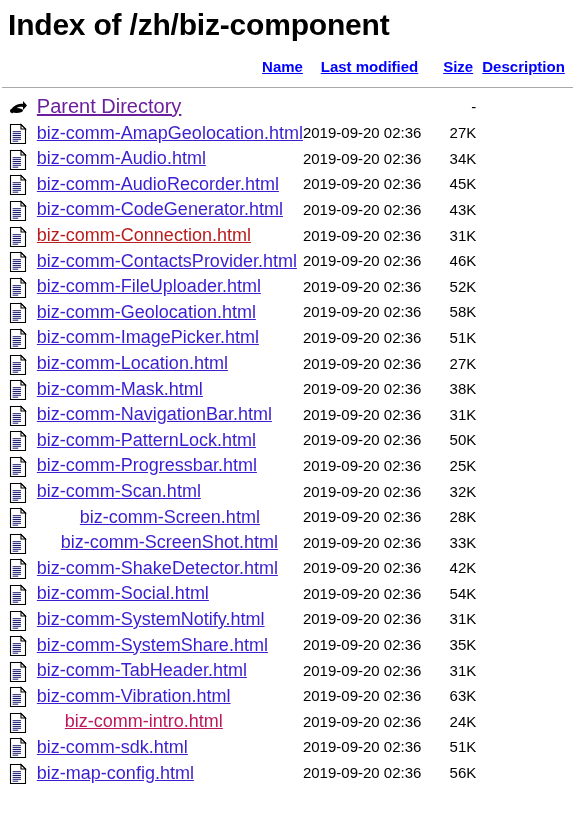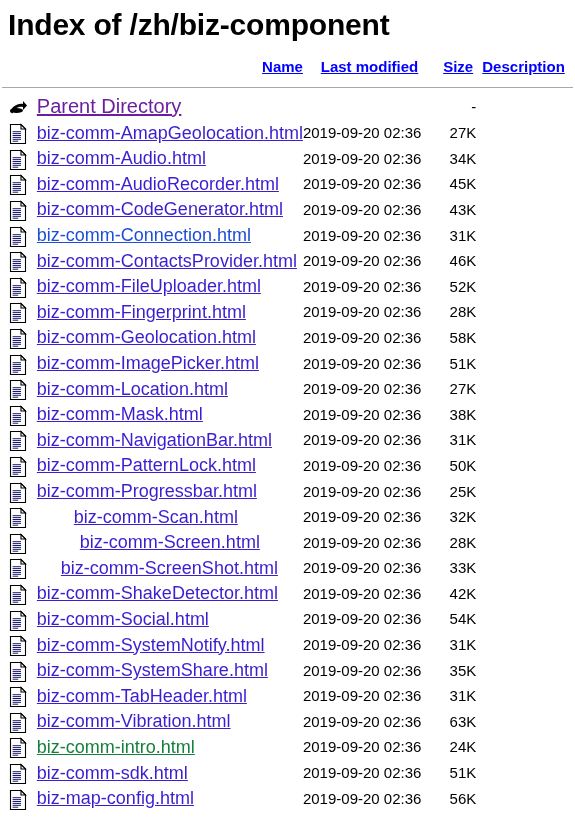--- a/index.html
+++ b/index.html
@@ -231,21 +231,21 @@
               <path d="M13 1.5 L13 6 L17.5 6 Z" fill="#ffffff" stroke="#000000" stroke-width="1.1" stroke-linejoin="miter"></path>
               <g fill="#1a1a6e">
                 <rect x="4.6" y="8.2" width="8.4" height="1"></rect>
                 <rect x="4.6" y="10.1" width="8.4" height="1"></rect>
                 <rect x="4.6" y="12.0" width="8.4" height="1"></rect>
                 <rect x="4.6" y="13.9" width="8.4" height="1"></rect>
                 <rect x="4.6" y="15.8" width="8.4" height="1"></rect>
                 <rect x="4.6" y="17.7" width="5.6" height="1"></rect>
               </g>
             </svg></span></td>
-        <td class="col-name"><a class="file-link" href="#" style="color: #1d4ed8;">biz-comm-Connection.html</a></td>
+        <td class="col-name"><a class="file-link" href="#" style="color: #b91c1c;">biz-comm-Connection.html</a></td>
         <td class="col-date meta">2019-09-20 02:36</td>
         <td class="col-size size-cell meta">31K</td>
         <td class="col-desc meta"></td>
       </tr>
       <tr class="file-row">
         <td class="col-icon"><span class="icon"><svg width="20" height="22" viewBox="0 0 20 22">
               <path d="M2.5 1.5 H13 L17.5 6 V20.5 H2.5 Z" fill="#ffffff" stroke="#000000" stroke-width="1.1"></path>
               <path d="M13 1.5 L13 6 L17.5 6 Z" fill="#ffffff" stroke="#000000" stroke-width="1.1" stroke-linejoin="miter"></path>
               <g fill="#1a1a6e">
                 <rect x="4.6" y="8.2" width="8.4" height="1"></rect>
@@ -285,327 +285,309 @@
               <path d="M13 1.5 L13 6 L17.5 6 Z" fill="#ffffff" stroke="#000000" stroke-width="1.1" stroke-linejoin="miter"></path>
               <g fill="#1a1a6e">
                 <rect x="4.6" y="8.2" width="8.4" height="1"></rect>
                 <rect x="4.6" y="10.1" width="8.4" height="1"></rect>
                 <rect x="4.6" y="12.0" width="8.4" height="1"></rect>
                 <rect x="4.6" y="13.9" width="8.4" height="1"></rect>
                 <rect x="4.6" y="15.8" width="8.4" height="1"></rect>
                 <rect x="4.6" y="17.7" width="5.6" height="1"></rect>
               </g>
             </svg></span></td>
-        <td class="col-name"><a class="file-link" href="#" style="color: rgb(58, 31, 208);">biz-comm-Fingerprint.html</a></td>
+        <td class="col-name"><a class="file-link" href="#" style="color: rgb(58, 31, 208);">biz-comm-Geolocation.html</a></td>
+        <td class="col-date meta">2019-09-20 02:36</td>
+        <td class="col-size size-cell meta">58K</td>
+        <td class="col-desc meta"></td>
+      </tr>
+      <tr class="file-row">
+        <td class="col-icon"><span class="icon"><svg width="20" height="22" viewBox="0 0 20 22">
+              <path d="M2.5 1.5 H13 L17.5 6 V20.5 H2.5 Z" fill="#ffffff" stroke="#000000" stroke-width="1.1"></path>
+              <path d="M13 1.5 L13 6 L17.5 6 Z" fill="#ffffff" stroke="#000000" stroke-width="1.1" stroke-linejoin="miter"></path>
+              <g fill="#1a1a6e">
+                <rect x="4.6" y="8.2" width="8.4" height="1"></rect>
+                <rect x="4.6" y="10.1" width="8.4" height="1"></rect>
+                <rect x="4.6" y="12.0" width="8.4" height="1"></rect>
+                <rect x="4.6" y="13.9" width="8.4" height="1"></rect>
+                <rect x="4.6" y="15.8" width="8.4" height="1"></rect>
+                <rect x="4.6" y="17.7" width="5.6" height="1"></rect>
+              </g>
+            </svg></span></td>
+        <td class="col-name"><a class="file-link" href="#" style="color: rgb(58, 31, 208);">biz-comm-ImagePicker.html</a></td>
+        <td class="col-date meta">2019-09-20 02:36</td>
+        <td class="col-size size-cell meta">51K</td>
+        <td class="col-desc meta"></td>
+      </tr>
+      <tr class="file-row">
+        <td class="col-icon"><span class="icon"><svg width="20" height="22" viewBox="0 0 20 22">
+              <path d="M2.5 1.5 H13 L17.5 6 V20.5 H2.5 Z" fill="#ffffff" stroke="#000000" stroke-width="1.1"></path>
+              <path d="M13 1.5 L13 6 L17.5 6 Z" fill="#ffffff" stroke="#000000" stroke-width="1.1" stroke-linejoin="miter"></path>
+              <g fill="#1a1a6e">
+                <rect x="4.6" y="8.2" width="8.4" height="1"></rect>
+                <rect x="4.6" y="10.1" width="8.4" height="1"></rect>
+                <rect x="4.6" y="12.0" width="8.4" height="1"></rect>
+                <rect x="4.6" y="13.9" width="8.4" height="1"></rect>
+                <rect x="4.6" y="15.8" width="8.4" height="1"></rect>
+                <rect x="4.6" y="17.7" width="5.6" height="1"></rect>
+              </g>
+            </svg></span></td>
+        <td class="col-name"><a class="file-link" href="#" style="color: rgb(58, 31, 208);">biz-comm-Location.html</a></td>
+        <td class="col-date meta">2019-09-20 02:36</td>
+        <td class="col-size size-cell meta">27K</td>
+        <td class="col-desc meta"></td>
+      </tr>
+      <tr class="file-row">
+        <td class="col-icon"><span class="icon"><svg width="20" height="22" viewBox="0 0 20 22">
+              <path d="M2.5 1.5 H13 L17.5 6 V20.5 H2.5 Z" fill="#ffffff" stroke="#000000" stroke-width="1.1"></path>
+              <path d="M13 1.5 L13 6 L17.5 6 Z" fill="#ffffff" stroke="#000000" stroke-width="1.1" stroke-linejoin="miter"></path>
+              <g fill="#1a1a6e">
+                <rect x="4.6" y="8.2" width="8.4" height="1"></rect>
+                <rect x="4.6" y="10.1" width="8.4" height="1"></rect>
+                <rect x="4.6" y="12.0" width="8.4" height="1"></rect>
+                <rect x="4.6" y="13.9" width="8.4" height="1"></rect>
+                <rect x="4.6" y="15.8" width="8.4" height="1"></rect>
+                <rect x="4.6" y="17.7" width="5.6" height="1"></rect>
+              </g>
+            </svg></span></td>
+        <td class="col-name"><a class="file-link" href="#" style="color: rgb(58, 31, 208);">biz-comm-Mask.html</a></td>
+        <td class="col-date meta">2019-09-20 02:36</td>
+        <td class="col-size size-cell meta">38K</td>
+        <td class="col-desc meta"></td>
+      </tr>
+      <tr class="file-row">
+        <td class="col-icon"><span class="icon"><svg width="20" height="22" viewBox="0 0 20 22">
+              <path d="M2.5 1.5 H13 L17.5 6 V20.5 H2.5 Z" fill="#ffffff" stroke="#000000" stroke-width="1.1"></path>
+              <path d="M13 1.5 L13 6 L17.5 6 Z" fill="#ffffff" stroke="#000000" stroke-width="1.1" stroke-linejoin="miter"></path>
+              <g fill="#1a1a6e">
+                <rect x="4.6" y="8.2" width="8.4" height="1"></rect>
+                <rect x="4.6" y="10.1" width="8.4" height="1"></rect>
+                <rect x="4.6" y="12.0" width="8.4" height="1"></rect>
+                <rect x="4.6" y="13.9" width="8.4" height="1"></rect>
+                <rect x="4.6" y="15.8" width="8.4" height="1"></rect>
+                <rect x="4.6" y="17.7" width="5.6" height="1"></rect>
+              </g>
+            </svg></span></td>
+        <td class="col-name"><a class="file-link" href="#" style="color: rgb(58, 31, 208);">biz-comm-NavigationBar.html</a></td>
+        <td class="col-date meta">2019-09-20 02:36</td>
+        <td class="col-size size-cell meta">31K</td>
+        <td class="col-desc meta"></td>
+      </tr>
+      <tr class="file-row">
+        <td class="col-icon"><span class="icon"><svg width="20" height="22" viewBox="0 0 20 22">
+              <path d="M2.5 1.5 H13 L17.5 6 V20.5 H2.5 Z" fill="#ffffff" stroke="#000000" stroke-width="1.1"></path>
+              <path d="M13 1.5 L13 6 L17.5 6 Z" fill="#ffffff" stroke="#000000" stroke-width="1.1" stroke-linejoin="miter"></path>
+              <g fill="#1a1a6e">
+                <rect x="4.6" y="8.2" width="8.4" height="1"></rect>
+                <rect x="4.6" y="10.1" width="8.4" height="1"></rect>
+                <rect x="4.6" y="12.0" width="8.4" height="1"></rect>
+                <rect x="4.6" y="13.9" width="8.4" height="1"></rect>
+                <rect x="4.6" y="15.8" width="8.4" height="1"></rect>
+                <rect x="4.6" y="17.7" width="5.6" height="1"></rect>
+              </g>
+            </svg></span></td>
+        <td class="col-name"><a class="file-link" href="#" style="color: rgb(58, 31, 208);">biz-comm-PatternLock.html</a></td>
+        <td class="col-date meta">2019-09-20 02:36</td>
+        <td class="col-size size-cell meta">50K</td>
+        <td class="col-desc meta"></td>
+      </tr>
+      <tr class="file-row">
+        <td class="col-icon"><span class="icon"><svg width="20" height="22" viewBox="0 0 20 22">
+              <path d="M2.5 1.5 H13 L17.5 6 V20.5 H2.5 Z" fill="#ffffff" stroke="#000000" stroke-width="1.1"></path>
+              <path d="M13 1.5 L13 6 L17.5 6 Z" fill="#ffffff" stroke="#000000" stroke-width="1.1" stroke-linejoin="miter"></path>
+              <g fill="#1a1a6e">
+                <rect x="4.6" y="8.2" width="8.4" height="1"></rect>
+                <rect x="4.6" y="10.1" width="8.4" height="1"></rect>
+                <rect x="4.6" y="12.0" width="8.4" height="1"></rect>
+                <rect x="4.6" y="13.9" width="8.4" height="1"></rect>
+                <rect x="4.6" y="15.8" width="8.4" height="1"></rect>
+                <rect x="4.6" y="17.7" width="5.6" height="1"></rect>
+              </g>
+            </svg></span></td>
+        <td class="col-name"><a class="file-link" href="#" style="color: rgb(58, 31, 208);">biz-comm-Progressbar.html</a></td>
+        <td class="col-date meta">2019-09-20 02:36</td>
+        <td class="col-size size-cell meta">25K</td>
+        <td class="col-desc meta"></td>
+      </tr>
+      <tr class="file-row">
+        <td class="col-icon"><span class="icon"><svg width="20" height="22" viewBox="0 0 20 22">
+              <path d="M2.5 1.5 H13 L17.5 6 V20.5 H2.5 Z" fill="#ffffff" stroke="#000000" stroke-width="1.1"></path>
+              <path d="M13 1.5 L13 6 L17.5 6 Z" fill="#ffffff" stroke="#000000" stroke-width="1.1" stroke-linejoin="miter"></path>
+              <g fill="#1a1a6e">
+                <rect x="4.6" y="8.2" width="8.4" height="1"></rect>
+                <rect x="4.6" y="10.1" width="8.4" height="1"></rect>
+                <rect x="4.6" y="12.0" width="8.4" height="1"></rect>
+                <rect x="4.6" y="13.9" width="8.4" height="1"></rect>
+                <rect x="4.6" y="15.8" width="8.4" height="1"></rect>
+                <rect x="4.6" y="17.7" width="5.6" height="1"></rect>
+              </g>
+            </svg></span></td>
+        <td class="col-name"><a class="file-link" href="#" style="color: rgb(58, 31, 208);">biz-comm-Scan.html</a></td>
+        <td class="col-date meta">2019-09-20 02:36</td>
+        <td class="col-size size-cell meta">32K</td>
+        <td class="col-desc meta"></td>
+      </tr>
+      <tr class="file-row">
+        <td class="col-icon"><span class="icon"><svg width="20" height="22" viewBox="0 0 20 22">
+              <path d="M2.5 1.5 H13 L17.5 6 V20.5 H2.5 Z" fill="#ffffff" stroke="#000000" stroke-width="1.1"></path>
+              <path d="M13 1.5 L13 6 L17.5 6 Z" fill="#ffffff" stroke="#000000" stroke-width="1.1" stroke-linejoin="miter"></path>
+              <g fill="#1a1a6e">
+                <rect x="4.6" y="8.2" width="8.4" height="1"></rect>
+                <rect x="4.6" y="10.1" width="8.4" height="1"></rect>
+                <rect x="4.6" y="12.0" width="8.4" height="1"></rect>
+                <rect x="4.6" y="13.9" width="8.4" height="1"></rect>
+                <rect x="4.6" y="15.8" width="8.4" height="1"></rect>
+                <rect x="4.6" y="17.7" width="5.6" height="1"></rect>
+              </g>
+            </svg></span></td>
+        <td class="col-name"><a class="file-link" href="#" style="color: rgb(58, 31, 208); padding-left: 43px;">biz-comm-Screen.html</a></td>
         <td class="col-date meta">2019-09-20 02:36</td>
         <td class="col-size size-cell meta">28K</td>
         <td class="col-desc meta"></td>
       </tr>
       <tr class="file-row">
         <td class="col-icon"><span class="icon"><svg width="20" height="22" viewBox="0 0 20 22">
               <path d="M2.5 1.5 H13 L17.5 6 V20.5 H2.5 Z" fill="#ffffff" stroke="#000000" stroke-width="1.1"></path>
               <path d="M13 1.5 L13 6 L17.5 6 Z" fill="#ffffff" stroke="#000000" stroke-width="1.1" stroke-linejoin="miter"></path>
               <g fill="#1a1a6e">
                 <rect x="4.6" y="8.2" width="8.4" height="1"></rect>
                 <rect x="4.6" y="10.1" width="8.4" height="1"></rect>
                 <rect x="4.6" y="12.0" width="8.4" height="1"></rect>
                 <rect x="4.6" y="13.9" width="8.4" height="1"></rect>
                 <rect x="4.6" y="15.8" width="8.4" height="1"></rect>
                 <rect x="4.6" y="17.7" width="5.6" height="1"></rect>
               </g>
             </svg></span></td>
-        <td class="col-name"><a class="file-link" href="#" style="color: rgb(58, 31, 208);">biz-comm-Geolocation.html</a></td>
-        <td class="col-date meta">2019-09-20 02:36</td>
-        <td class="col-size size-cell meta">58K</td>
-        <td class="col-desc meta"></td>
-      </tr>
-      <tr class="file-row">
-        <td class="col-icon"><span class="icon"><svg width="20" height="22" viewBox="0 0 20 22">
-              <path d="M2.5 1.5 H13 L17.5 6 V20.5 H2.5 Z" fill="#ffffff" stroke="#000000" stroke-width="1.1"></path>
-              <path d="M13 1.5 L13 6 L17.5 6 Z" fill="#ffffff" stroke="#000000" stroke-width="1.1" stroke-linejoin="miter"></path>
-              <g fill="#1a1a6e">
-                <rect x="4.6" y="8.2" width="8.4" height="1"></rect>
-                <rect x="4.6" y="10.1" width="8.4" height="1"></rect>
-                <rect x="4.6" y="12.0" width="8.4" height="1"></rect>
-                <rect x="4.6" y="13.9" width="8.4" height="1"></rect>
-                <rect x="4.6" y="15.8" width="8.4" height="1"></rect>
-                <rect x="4.6" y="17.7" width="5.6" height="1"></rect>
-              </g>
-            </svg></span></td>
-        <td class="col-name"><a class="file-link" href="#" style="color: rgb(58, 31, 208);">biz-comm-ImagePicker.html</a></td>
-        <td class="col-date meta">2019-09-20 02:36</td>
-        <td class="col-size size-cell meta">51K</td>
-        <td class="col-desc meta"></td>
-      </tr>
-      <tr class="file-row">
-        <td class="col-icon"><span class="icon"><svg width="20" height="22" viewBox="0 0 20 22">
-              <path d="M2.5 1.5 H13 L17.5 6 V20.5 H2.5 Z" fill="#ffffff" stroke="#000000" stroke-width="1.1"></path>
-              <path d="M13 1.5 L13 6 L17.5 6 Z" fill="#ffffff" stroke="#000000" stroke-width="1.1" stroke-linejoin="miter"></path>
-              <g fill="#1a1a6e">
-                <rect x="4.6" y="8.2" width="8.4" height="1"></rect>
-                <rect x="4.6" y="10.1" width="8.4" height="1"></rect>
-                <rect x="4.6" y="12.0" width="8.4" height="1"></rect>
-                <rect x="4.6" y="13.9" width="8.4" height="1"></rect>
-                <rect x="4.6" y="15.8" width="8.4" height="1"></rect>
-                <rect x="4.6" y="17.7" width="5.6" height="1"></rect>
-              </g>
-            </svg></span></td>
-        <td class="col-name"><a class="file-link" href="#" style="color: rgb(58, 31, 208);">biz-comm-Location.html</a></td>
-        <td class="col-date meta">2019-09-20 02:36</td>
-        <td class="col-size size-cell meta">27K</td>
-        <td class="col-desc meta"></td>
-      </tr>
-      <tr class="file-row">
-        <td class="col-icon"><span class="icon"><svg width="20" height="22" viewBox="0 0 20 22">
-              <path d="M2.5 1.5 H13 L17.5 6 V20.5 H2.5 Z" fill="#ffffff" stroke="#000000" stroke-width="1.1"></path>
-              <path d="M13 1.5 L13 6 L17.5 6 Z" fill="#ffffff" stroke="#000000" stroke-width="1.1" stroke-linejoin="miter"></path>
-              <g fill="#1a1a6e">
-                <rect x="4.6" y="8.2" width="8.4" height="1"></rect>
-                <rect x="4.6" y="10.1" width="8.4" height="1"></rect>
-                <rect x="4.6" y="12.0" width="8.4" height="1"></rect>
-                <rect x="4.6" y="13.9" width="8.4" height="1"></rect>
-                <rect x="4.6" y="15.8" width="8.4" height="1"></rect>
-                <rect x="4.6" y="17.7" width="5.6" height="1"></rect>
-              </g>
-            </svg></span></td>
-        <td class="col-name"><a class="file-link" href="#" style="color: rgb(58, 31, 208);">biz-comm-Mask.html</a></td>
-        <td class="col-date meta">2019-09-20 02:36</td>
-        <td class="col-size size-cell meta">38K</td>
-        <td class="col-desc meta"></td>
-      </tr>
-      <tr class="file-row">
-        <td class="col-icon"><span class="icon"><svg width="20" height="22" viewBox="0 0 20 22">
-              <path d="M2.5 1.5 H13 L17.5 6 V20.5 H2.5 Z" fill="#ffffff" stroke="#000000" stroke-width="1.1"></path>
-              <path d="M13 1.5 L13 6 L17.5 6 Z" fill="#ffffff" stroke="#000000" stroke-width="1.1" stroke-linejoin="miter"></path>
-              <g fill="#1a1a6e">
-                <rect x="4.6" y="8.2" width="8.4" height="1"></rect>
-                <rect x="4.6" y="10.1" width="8.4" height="1"></rect>
-                <rect x="4.6" y="12.0" width="8.4" height="1"></rect>
-                <rect x="4.6" y="13.9" width="8.4" height="1"></rect>
-                <rect x="4.6" y="15.8" width="8.4" height="1"></rect>
-                <rect x="4.6" y="17.7" width="5.6" height="1"></rect>
-              </g>
-            </svg></span></td>
-        <td class="col-name"><a class="file-link" href="#" style="color: rgb(58, 31, 208);">biz-comm-NavigationBar.html</a></td>
+        <td class="col-name"><a class="file-link" href="#" style="color: rgb(58, 31, 208); padding-left: 24px;">biz-comm-ScreenShot.html</a></td>
+        <td class="col-date meta">2019-09-20 02:36</td>
+        <td class="col-size size-cell meta">33K</td>
+        <td class="col-desc meta"></td>
+      </tr>
+      <tr class="file-row">
+        <td class="col-icon"><span class="icon"><svg width="20" height="22" viewBox="0 0 20 22">
+              <path d="M2.5 1.5 H13 L17.5 6 V20.5 H2.5 Z" fill="#ffffff" stroke="#000000" stroke-width="1.1"></path>
+              <path d="M13 1.5 L13 6 L17.5 6 Z" fill="#ffffff" stroke="#000000" stroke-width="1.1" stroke-linejoin="miter"></path>
+              <g fill="#1a1a6e">
+                <rect x="4.6" y="8.2" width="8.4" height="1"></rect>
+                <rect x="4.6" y="10.1" width="8.4" height="1"></rect>
+                <rect x="4.6" y="12.0" width="8.4" height="1"></rect>
+                <rect x="4.6" y="13.9" width="8.4" height="1"></rect>
+                <rect x="4.6" y="15.8" width="8.4" height="1"></rect>
+                <rect x="4.6" y="17.7" width="5.6" height="1"></rect>
+              </g>
+            </svg></span></td>
+        <td class="col-name"><a class="file-link" href="#" style="color: rgb(58, 31, 208);">biz-comm-ShakeDetector.html</a></td>
+        <td class="col-date meta">2019-09-20 02:36</td>
+        <td class="col-size size-cell meta">42K</td>
+        <td class="col-desc meta"></td>
+      </tr>
+      <tr class="file-row">
+        <td class="col-icon"><span class="icon"><svg width="20" height="22" viewBox="0 0 20 22">
+              <path d="M2.5 1.5 H13 L17.5 6 V20.5 H2.5 Z" fill="#ffffff" stroke="#000000" stroke-width="1.1"></path>
+              <path d="M13 1.5 L13 6 L17.5 6 Z" fill="#ffffff" stroke="#000000" stroke-width="1.1" stroke-linejoin="miter"></path>
+              <g fill="#1a1a6e">
+                <rect x="4.6" y="8.2" width="8.4" height="1"></rect>
+                <rect x="4.6" y="10.1" width="8.4" height="1"></rect>
+                <rect x="4.6" y="12.0" width="8.4" height="1"></rect>
+                <rect x="4.6" y="13.9" width="8.4" height="1"></rect>
+                <rect x="4.6" y="15.8" width="8.4" height="1"></rect>
+                <rect x="4.6" y="17.7" width="5.6" height="1"></rect>
+              </g>
+            </svg></span></td>
+        <td class="col-name"><a class="file-link" href="#" style="color: rgb(58, 31, 208);">biz-comm-Social.html</a></td>
+        <td class="col-date meta">2019-09-20 02:36</td>
+        <td class="col-size size-cell meta">54K</td>
+        <td class="col-desc meta"></td>
+      </tr>
+      <tr class="file-row">
+        <td class="col-icon"><span class="icon"><svg width="20" height="22" viewBox="0 0 20 22">
+              <path d="M2.5 1.5 H13 L17.5 6 V20.5 H2.5 Z" fill="#ffffff" stroke="#000000" stroke-width="1.1"></path>
+              <path d="M13 1.5 L13 6 L17.5 6 Z" fill="#ffffff" stroke="#000000" stroke-width="1.1" stroke-linejoin="miter"></path>
+              <g fill="#1a1a6e">
+                <rect x="4.6" y="8.2" width="8.4" height="1"></rect>
+                <rect x="4.6" y="10.1" width="8.4" height="1"></rect>
+                <rect x="4.6" y="12.0" width="8.4" height="1"></rect>
+                <rect x="4.6" y="13.9" width="8.4" height="1"></rect>
+                <rect x="4.6" y="15.8" width="8.4" height="1"></rect>
+                <rect x="4.6" y="17.7" width="5.6" height="1"></rect>
+              </g>
+            </svg></span></td>
+        <td class="col-name"><a class="file-link" href="#" style="color: rgb(58, 31, 208);">biz-comm-SystemNotify.html</a></td>
         <td class="col-date meta">2019-09-20 02:36</td>
         <td class="col-size size-cell meta">31K</td>
         <td class="col-desc meta"></td>
       </tr>
       <tr class="file-row">
         <td class="col-icon"><span class="icon"><svg width="20" height="22" viewBox="0 0 20 22">
               <path d="M2.5 1.5 H13 L17.5 6 V20.5 H2.5 Z" fill="#ffffff" stroke="#000000" stroke-width="1.1"></path>
               <path d="M13 1.5 L13 6 L17.5 6 Z" fill="#ffffff" stroke="#000000" stroke-width="1.1" stroke-linejoin="miter"></path>
               <g fill="#1a1a6e">
                 <rect x="4.6" y="8.2" width="8.4" height="1"></rect>
                 <rect x="4.6" y="10.1" width="8.4" height="1"></rect>
                 <rect x="4.6" y="12.0" width="8.4" height="1"></rect>
                 <rect x="4.6" y="13.9" width="8.4" height="1"></rect>
                 <rect x="4.6" y="15.8" width="8.4" height="1"></rect>
                 <rect x="4.6" y="17.7" width="5.6" height="1"></rect>
               </g>
             </svg></span></td>
-        <td class="col-name"><a class="file-link" href="#" style="color: rgb(58, 31, 208);">biz-comm-PatternLock.html</a></td>
-        <td class="col-date meta">2019-09-20 02:36</td>
-        <td class="col-size size-cell meta">50K</td>
-        <td class="col-desc meta"></td>
-      </tr>
-      <tr class="file-row">
-        <td class="col-icon"><span class="icon"><svg width="20" height="22" viewBox="0 0 20 22">
-              <path d="M2.5 1.5 H13 L17.5 6 V20.5 H2.5 Z" fill="#ffffff" stroke="#000000" stroke-width="1.1"></path>
-              <path d="M13 1.5 L13 6 L17.5 6 Z" fill="#ffffff" stroke="#000000" stroke-width="1.1" stroke-linejoin="miter"></path>
-              <g fill="#1a1a6e">
-                <rect x="4.6" y="8.2" width="8.4" height="1"></rect>
-                <rect x="4.6" y="10.1" width="8.4" height="1"></rect>
-                <rect x="4.6" y="12.0" width="8.4" height="1"></rect>
-                <rect x="4.6" y="13.9" width="8.4" height="1"></rect>
-                <rect x="4.6" y="15.8" width="8.4" height="1"></rect>
-                <rect x="4.6" y="17.7" width="5.6" height="1"></rect>
-              </g>
-            </svg></span></td>
-        <td class="col-name"><a class="file-link" href="#" style="color: rgb(58, 31, 208);">biz-comm-Progressbar.html</a></td>
-        <td class="col-date meta">2019-09-20 02:36</td>
-        <td class="col-size size-cell meta">25K</td>
-        <td class="col-desc meta"></td>
-      </tr>
-      <tr class="file-row">
-        <td class="col-icon"><span class="icon"><svg width="20" height="22" viewBox="0 0 20 22">
-              <path d="M2.5 1.5 H13 L17.5 6 V20.5 H2.5 Z" fill="#ffffff" stroke="#000000" stroke-width="1.1"></path>
-              <path d="M13 1.5 L13 6 L17.5 6 Z" fill="#ffffff" stroke="#000000" stroke-width="1.1" stroke-linejoin="miter"></path>
-              <g fill="#1a1a6e">
-                <rect x="4.6" y="8.2" width="8.4" height="1"></rect>
-                <rect x="4.6" y="10.1" width="8.4" height="1"></rect>
-                <rect x="4.6" y="12.0" width="8.4" height="1"></rect>
-                <rect x="4.6" y="13.9" width="8.4" height="1"></rect>
-                <rect x="4.6" y="15.8" width="8.4" height="1"></rect>
-                <rect x="4.6" y="17.7" width="5.6" height="1"></rect>
-              </g>
-            </svg></span></td>
-        <td class="col-name"><a class="file-link" href="#" style="color: rgb(58, 31, 208); margin-left: 37px;">biz-comm-Scan.html</a></td>
-        <td class="col-date meta">2019-09-20 02:36</td>
-        <td class="col-size size-cell meta">32K</td>
-        <td class="col-desc meta"></td>
-      </tr>
-      <tr class="file-row">
-        <td class="col-icon"><span class="icon"><svg width="20" height="22" viewBox="0 0 20 22">
-              <path d="M2.5 1.5 H13 L17.5 6 V20.5 H2.5 Z" fill="#ffffff" stroke="#000000" stroke-width="1.1"></path>
-              <path d="M13 1.5 L13 6 L17.5 6 Z" fill="#ffffff" stroke="#000000" stroke-width="1.1" stroke-linejoin="miter"></path>
-              <g fill="#1a1a6e">
-                <rect x="4.6" y="8.2" width="8.4" height="1"></rect>
-                <rect x="4.6" y="10.1" width="8.4" height="1"></rect>
-                <rect x="4.6" y="12.0" width="8.4" height="1"></rect>
-                <rect x="4.6" y="13.9" width="8.4" height="1"></rect>
-                <rect x="4.6" y="15.8" width="8.4" height="1"></rect>
-                <rect x="4.6" y="17.7" width="5.6" height="1"></rect>
-              </g>
-            </svg></span></td>
-        <td class="col-name"><a class="file-link" href="#" style="color: rgb(58, 31, 208); padding-left: 43px;">biz-comm-Screen.html</a></td>
-        <td class="col-date meta">2019-09-20 02:36</td>
-        <td class="col-size size-cell meta">28K</td>
-        <td class="col-desc meta"></td>
-      </tr>
-      <tr class="file-row">
-        <td class="col-icon"><span class="icon"><svg width="20" height="22" viewBox="0 0 20 22">
-              <path d="M2.5 1.5 H13 L17.5 6 V20.5 H2.5 Z" fill="#ffffff" stroke="#000000" stroke-width="1.1"></path>
-              <path d="M13 1.5 L13 6 L17.5 6 Z" fill="#ffffff" stroke="#000000" stroke-width="1.1" stroke-linejoin="miter"></path>
-              <g fill="#1a1a6e">
-                <rect x="4.6" y="8.2" width="8.4" height="1"></rect>
-                <rect x="4.6" y="10.1" width="8.4" height="1"></rect>
-                <rect x="4.6" y="12.0" width="8.4" height="1"></rect>
-                <rect x="4.6" y="13.9" width="8.4" height="1"></rect>
-                <rect x="4.6" y="15.8" width="8.4" height="1"></rect>
-                <rect x="4.6" y="17.7" width="5.6" height="1"></rect>
-              </g>
-            </svg></span></td>
-        <td class="col-name"><a class="file-link" href="#" style="color: rgb(58, 31, 208); padding-left: 24px;">biz-comm-ScreenShot.html</a></td>
-        <td class="col-date meta">2019-09-20 02:36</td>
-        <td class="col-size size-cell meta">33K</td>
-        <td class="col-desc meta"></td>
-      </tr>
-      <tr class="file-row">
-        <td class="col-icon"><span class="icon"><svg width="20" height="22" viewBox="0 0 20 22">
-              <path d="M2.5 1.5 H13 L17.5 6 V20.5 H2.5 Z" fill="#ffffff" stroke="#000000" stroke-width="1.1"></path>
-              <path d="M13 1.5 L13 6 L17.5 6 Z" fill="#ffffff" stroke="#000000" stroke-width="1.1" stroke-linejoin="miter"></path>
-              <g fill="#1a1a6e">
-                <rect x="4.6" y="8.2" width="8.4" height="1"></rect>
-                <rect x="4.6" y="10.1" width="8.4" height="1"></rect>
-                <rect x="4.6" y="12.0" width="8.4" height="1"></rect>
-                <rect x="4.6" y="13.9" width="8.4" height="1"></rect>
-                <rect x="4.6" y="15.8" width="8.4" height="1"></rect>
-                <rect x="4.6" y="17.7" width="5.6" height="1"></rect>
-              </g>
-            </svg></span></td>
-        <td class="col-name"><a class="file-link" href="#" style="color: rgb(58, 31, 208);">biz-comm-ShakeDetector.html</a></td>
-        <td class="col-date meta">2019-09-20 02:36</td>
-        <td class="col-size size-cell meta">42K</td>
-        <td class="col-desc meta"></td>
-      </tr>
-      <tr class="file-row">
-        <td class="col-icon"><span class="icon"><svg width="20" height="22" viewBox="0 0 20 22">
-              <path d="M2.5 1.5 H13 L17.5 6 V20.5 H2.5 Z" fill="#ffffff" stroke="#000000" stroke-width="1.1"></path>
-              <path d="M13 1.5 L13 6 L17.5 6 Z" fill="#ffffff" stroke="#000000" stroke-width="1.1" stroke-linejoin="miter"></path>
-              <g fill="#1a1a6e">
-                <rect x="4.6" y="8.2" width="8.4" height="1"></rect>
-                <rect x="4.6" y="10.1" width="8.4" height="1"></rect>
-                <rect x="4.6" y="12.0" width="8.4" height="1"></rect>
-                <rect x="4.6" y="13.9" width="8.4" height="1"></rect>
-                <rect x="4.6" y="15.8" width="8.4" height="1"></rect>
-                <rect x="4.6" y="17.7" width="5.6" height="1"></rect>
-              </g>
-            </svg></span></td>
-        <td class="col-name"><a class="file-link" href="#" style="color: rgb(58, 31, 208);">biz-comm-Social.html</a></td>
-        <td class="col-date meta">2019-09-20 02:36</td>
-        <td class="col-size size-cell meta">54K</td>
-        <td class="col-desc meta"></td>
-      </tr>
-      <tr class="file-row">
-        <td class="col-icon"><span class="icon"><svg width="20" height="22" viewBox="0 0 20 22">
-              <path d="M2.5 1.5 H13 L17.5 6 V20.5 H2.5 Z" fill="#ffffff" stroke="#000000" stroke-width="1.1"></path>
-              <path d="M13 1.5 L13 6 L17.5 6 Z" fill="#ffffff" stroke="#000000" stroke-width="1.1" stroke-linejoin="miter"></path>
-              <g fill="#1a1a6e">
-                <rect x="4.6" y="8.2" width="8.4" height="1"></rect>
-                <rect x="4.6" y="10.1" width="8.4" height="1"></rect>
-                <rect x="4.6" y="12.0" width="8.4" height="1"></rect>
-                <rect x="4.6" y="13.9" width="8.4" height="1"></rect>
-                <rect x="4.6" y="15.8" width="8.4" height="1"></rect>
-                <rect x="4.6" y="17.7" width="5.6" height="1"></rect>
-              </g>
-            </svg></span></td>
-        <td class="col-name"><a class="file-link" href="#" style="color: rgb(58, 31, 208);">biz-comm-SystemNotify.html</a></td>
+        <td class="col-name"><a class="file-link" href="#" style="color: rgb(58, 31, 208);">biz-comm-SystemShare.html</a></td>
+        <td class="col-date meta">2019-09-20 02:36</td>
+        <td class="col-size size-cell meta">35K</td>
+        <td class="col-desc meta"></td>
+      </tr>
+      <tr class="file-row">
+        <td class="col-icon"><span class="icon"><svg width="20" height="22" viewBox="0 0 20 22">
+              <path d="M2.5 1.5 H13 L17.5 6 V20.5 H2.5 Z" fill="#ffffff" stroke="#000000" stroke-width="1.1"></path>
+              <path d="M13 1.5 L13 6 L17.5 6 Z" fill="#ffffff" stroke="#000000" stroke-width="1.1" stroke-linejoin="miter"></path>
+              <g fill="#1a1a6e">
+                <rect x="4.6" y="8.2" width="8.4" height="1"></rect>
+                <rect x="4.6" y="10.1" width="8.4" height="1"></rect>
+                <rect x="4.6" y="12.0" width="8.4" height="1"></rect>
+                <rect x="4.6" y="13.9" width="8.4" height="1"></rect>
+                <rect x="4.6" y="15.8" width="8.4" height="1"></rect>
+                <rect x="4.6" y="17.7" width="5.6" height="1"></rect>
+              </g>
+            </svg></span></td>
+        <td class="col-name"><a class="file-link" href="#" style="color: rgb(58, 31, 208);">biz-comm-TabHeader.html</a></td>
         <td class="col-date meta">2019-09-20 02:36</td>
         <td class="col-size size-cell meta">31K</td>
         <td class="col-desc meta"></td>
       </tr>
       <tr class="file-row">
         <td class="col-icon"><span class="icon"><svg width="20" height="22" viewBox="0 0 20 22">
               <path d="M2.5 1.5 H13 L17.5 6 V20.5 H2.5 Z" fill="#ffffff" stroke="#000000" stroke-width="1.1"></path>
               <path d="M13 1.5 L13 6 L17.5 6 Z" fill="#ffffff" stroke="#000000" stroke-width="1.1" stroke-linejoin="miter"></path>
               <g fill="#1a1a6e">
                 <rect x="4.6" y="8.2" width="8.4" height="1"></rect>
                 <rect x="4.6" y="10.1" width="8.4" height="1"></rect>
                 <rect x="4.6" y="12.0" width="8.4" height="1"></rect>
                 <rect x="4.6" y="13.9" width="8.4" height="1"></rect>
                 <rect x="4.6" y="15.8" width="8.4" height="1"></rect>
                 <rect x="4.6" y="17.7" width="5.6" height="1"></rect>
               </g>
             </svg></span></td>
-        <td class="col-name"><a class="file-link" href="#" style="color: rgb(58, 31, 208);">biz-comm-SystemShare.html</a></td>
-        <td class="col-date meta">2019-09-20 02:36</td>
-        <td class="col-size size-cell meta">35K</td>
-        <td class="col-desc meta"></td>
-      </tr>
-      <tr class="file-row">
-        <td class="col-icon"><span class="icon"><svg width="20" height="22" viewBox="0 0 20 22">
-              <path d="M2.5 1.5 H13 L17.5 6 V20.5 H2.5 Z" fill="#ffffff" stroke="#000000" stroke-width="1.1"></path>
-              <path d="M13 1.5 L13 6 L17.5 6 Z" fill="#ffffff" stroke="#000000" stroke-width="1.1" stroke-linejoin="miter"></path>
-              <g fill="#1a1a6e">
-                <rect x="4.6" y="8.2" width="8.4" height="1"></rect>
-                <rect x="4.6" y="10.1" width="8.4" height="1"></rect>
-                <rect x="4.6" y="12.0" width="8.4" height="1"></rect>
-                <rect x="4.6" y="13.9" width="8.4" height="1"></rect>
-                <rect x="4.6" y="15.8" width="8.4" height="1"></rect>
-                <rect x="4.6" y="17.7" width="5.6" height="1"></rect>
-              </g>
-            </svg></span></td>
-        <td class="col-name"><a class="file-link" href="#" style="color: rgb(58, 31, 208);">biz-comm-TabHeader.html</a></td>
-        <td class="col-date meta">2019-09-20 02:36</td>
-        <td class="col-size size-cell meta">31K</td>
-        <td class="col-desc meta"></td>
-      </tr>
-      <tr class="file-row">
-        <td class="col-icon"><span class="icon"><svg width="20" height="22" viewBox="0 0 20 22">
-              <path d="M2.5 1.5 H13 L17.5 6 V20.5 H2.5 Z" fill="#ffffff" stroke="#000000" stroke-width="1.1"></path>
-              <path d="M13 1.5 L13 6 L17.5 6 Z" fill="#ffffff" stroke="#000000" stroke-width="1.1" stroke-linejoin="miter"></path>
-              <g fill="#1a1a6e">
-                <rect x="4.6" y="8.2" width="8.4" height="1"></rect>
-                <rect x="4.6" y="10.1" width="8.4" height="1"></rect>
-                <rect x="4.6" y="12.0" width="8.4" height="1"></rect>
-                <rect x="4.6" y="13.9" width="8.4" height="1"></rect>
-                <rect x="4.6" y="15.8" width="8.4" height="1"></rect>
-                <rect x="4.6" y="17.7" width="5.6" height="1"></rect>
-              </g>
-            </svg></span></td>
         <td class="col-name"><a class="file-link" href="#" style="color: rgb(58, 31, 208);">biz-comm-Vibration.html</a></td>
         <td class="col-date meta">2019-09-20 02:36</td>
         <td class="col-size size-cell meta">63K</td>
         <td class="col-desc meta"></td>
       </tr>
       <tr class="file-row">
         <td class="col-icon"><span class="icon"><svg width="20" height="22" viewBox="0 0 20 22">
               <path d="M2.5 1.5 H13 L17.5 6 V20.5 H2.5 Z" fill="#ffffff" stroke="#000000" stroke-width="1.1"></path>
               <path d="M13 1.5 L13 6 L17.5 6 Z" fill="#ffffff" stroke="#000000" stroke-width="1.1" stroke-linejoin="miter"></path>
               <g fill="#1a1a6e">
                 <rect x="4.6" y="8.2" width="8.4" height="1"></rect>
                 <rect x="4.6" y="10.1" width="8.4" height="1"></rect>
                 <rect x="4.6" y="12.0" width="8.4" height="1"></rect>
                 <rect x="4.6" y="13.9" width="8.4" height="1"></rect>
                 <rect x="4.6" y="15.8" width="8.4" height="1"></rect>
                 <rect x="4.6" y="17.7" width="5.6" height="1"></rect>
               </g>
             </svg></span></td>
-        <td class="col-name"><a class="file-link" href="#" style="color: #15803d;">biz-comm-intro.html</a></td>
+        <td class="col-name"><a class="file-link" href="#" style="color: #be185d; margin-left: 28px;">biz-comm-intro.html</a></td>
         <td class="col-date meta">2019-09-20 02:36</td>
         <td class="col-size size-cell meta">24K</td>
         <td class="col-desc meta"></td>
       </tr>
       <tr class="file-row">
         <td class="col-icon"><span class="icon"><svg width="20" height="22" viewBox="0 0 20 22">
               <path d="M2.5 1.5 H13 L17.5 6 V20.5 H2.5 Z" fill="#ffffff" stroke="#000000" stroke-width="1.1"></path>
               <path d="M13 1.5 L13 6 L17.5 6 Z" fill="#ffffff" stroke="#000000" stroke-width="1.1" stroke-linejoin="miter"></path>
               <g fill="#1a1a6e">
                 <rect x="4.6" y="8.2" width="8.4" height="1"></rect>

